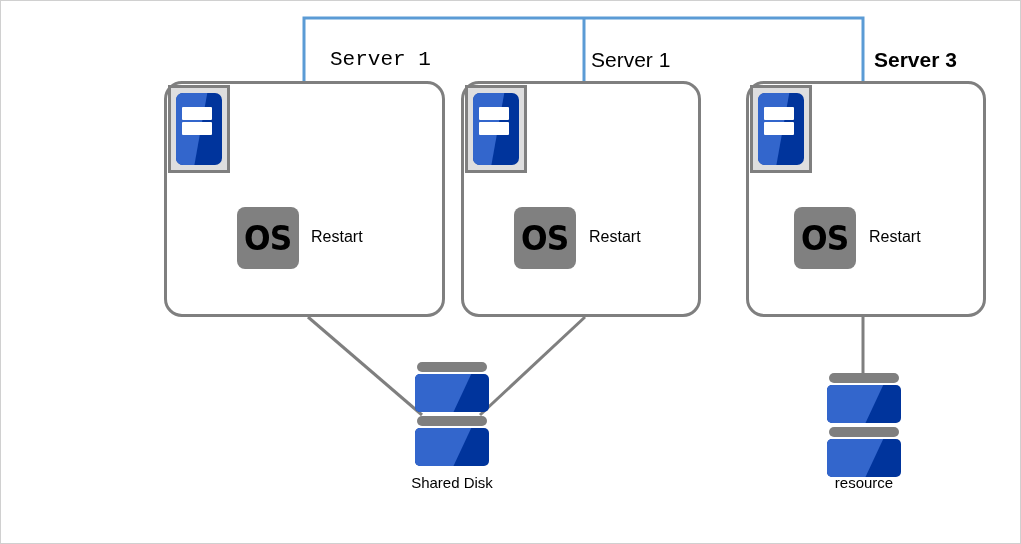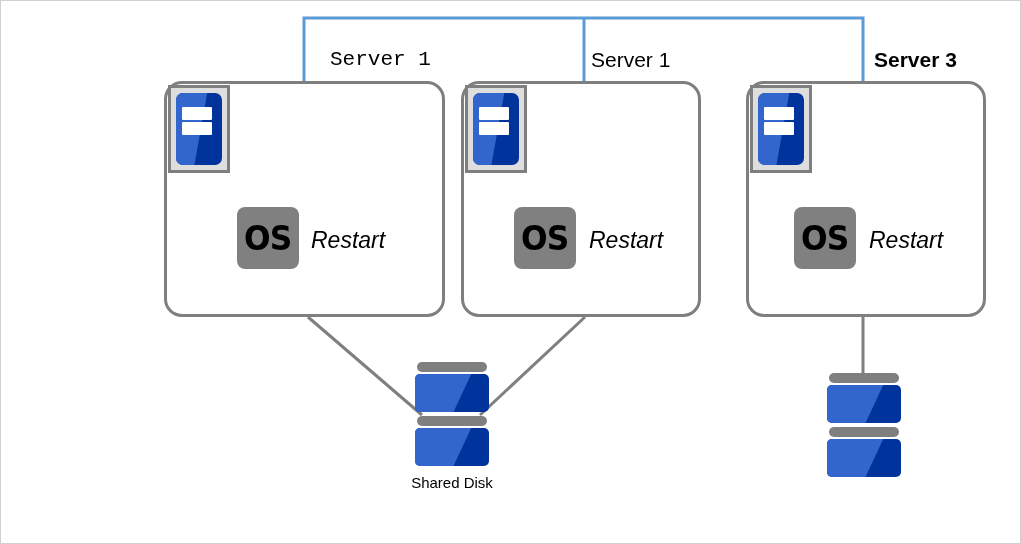--- a/index.html
+++ b/index.html
@@ -96,25 +96,24 @@
     font-family: "DejaVu Sans", sans-serif;
     font-weight: bold;
     font-size: 34px;
     letter-spacing: -1px;
     color: #000000;
     line-height: 1;
     transform: scaleX(0.92);
   }
   .restart-label {
     position: absolute;
-    font-size: 23px;
+    font-size: 16px;
     color: #000000;
     white-space: nowrap;
     line-height: 1;
-    font-style: italic;
   }
 
   
   .disk {
     position: absolute;
     width: 74px;
   }
   .disk .cap {
     height: 10px;
     background: #7f7f7f;
@@ -221,15 +220,16 @@
   </div>
 
   <div class="disk" style="left:826px; top:372px;">
     <div class="cap"></div>
     <div class="plate"></div>
     <div class="gap"></div>
     <div class="cap"></div>
     <div class="plate"></div>
   </div>
   <div class="caption" style="left:743px; top:472px; width:240px;">
+    <div>resource</div>
   </div>
 
 </div>
 
 </body></html>

